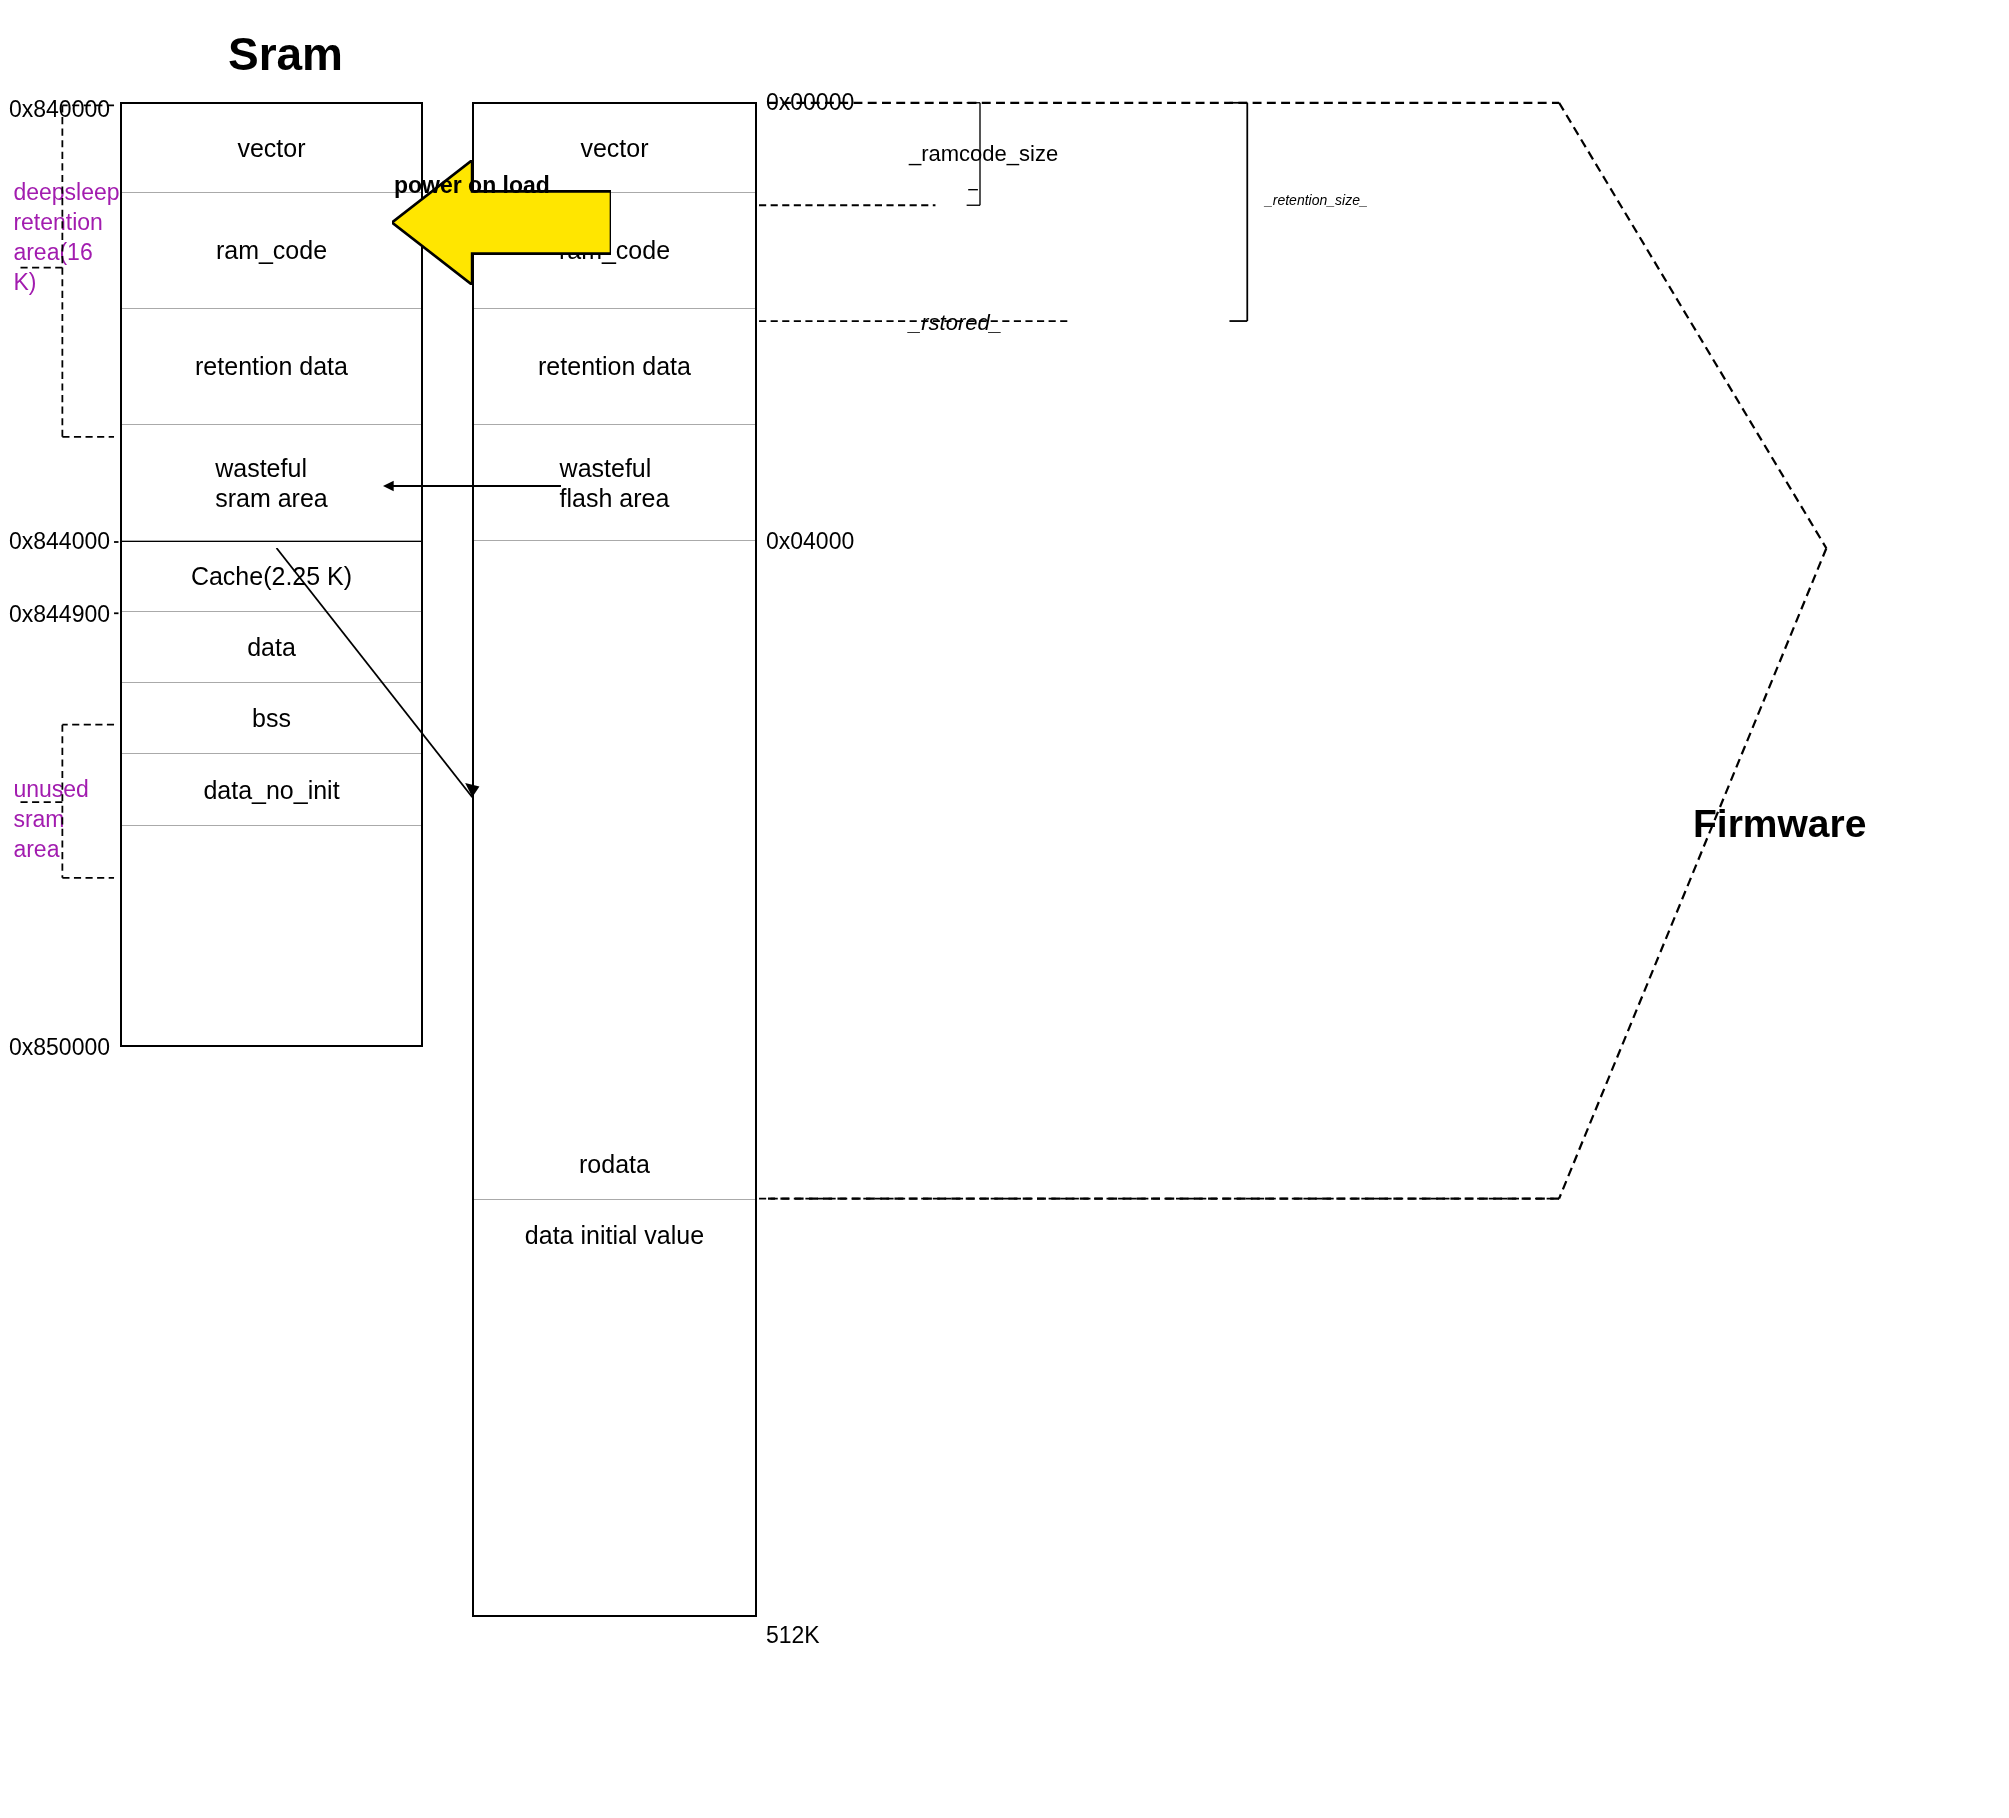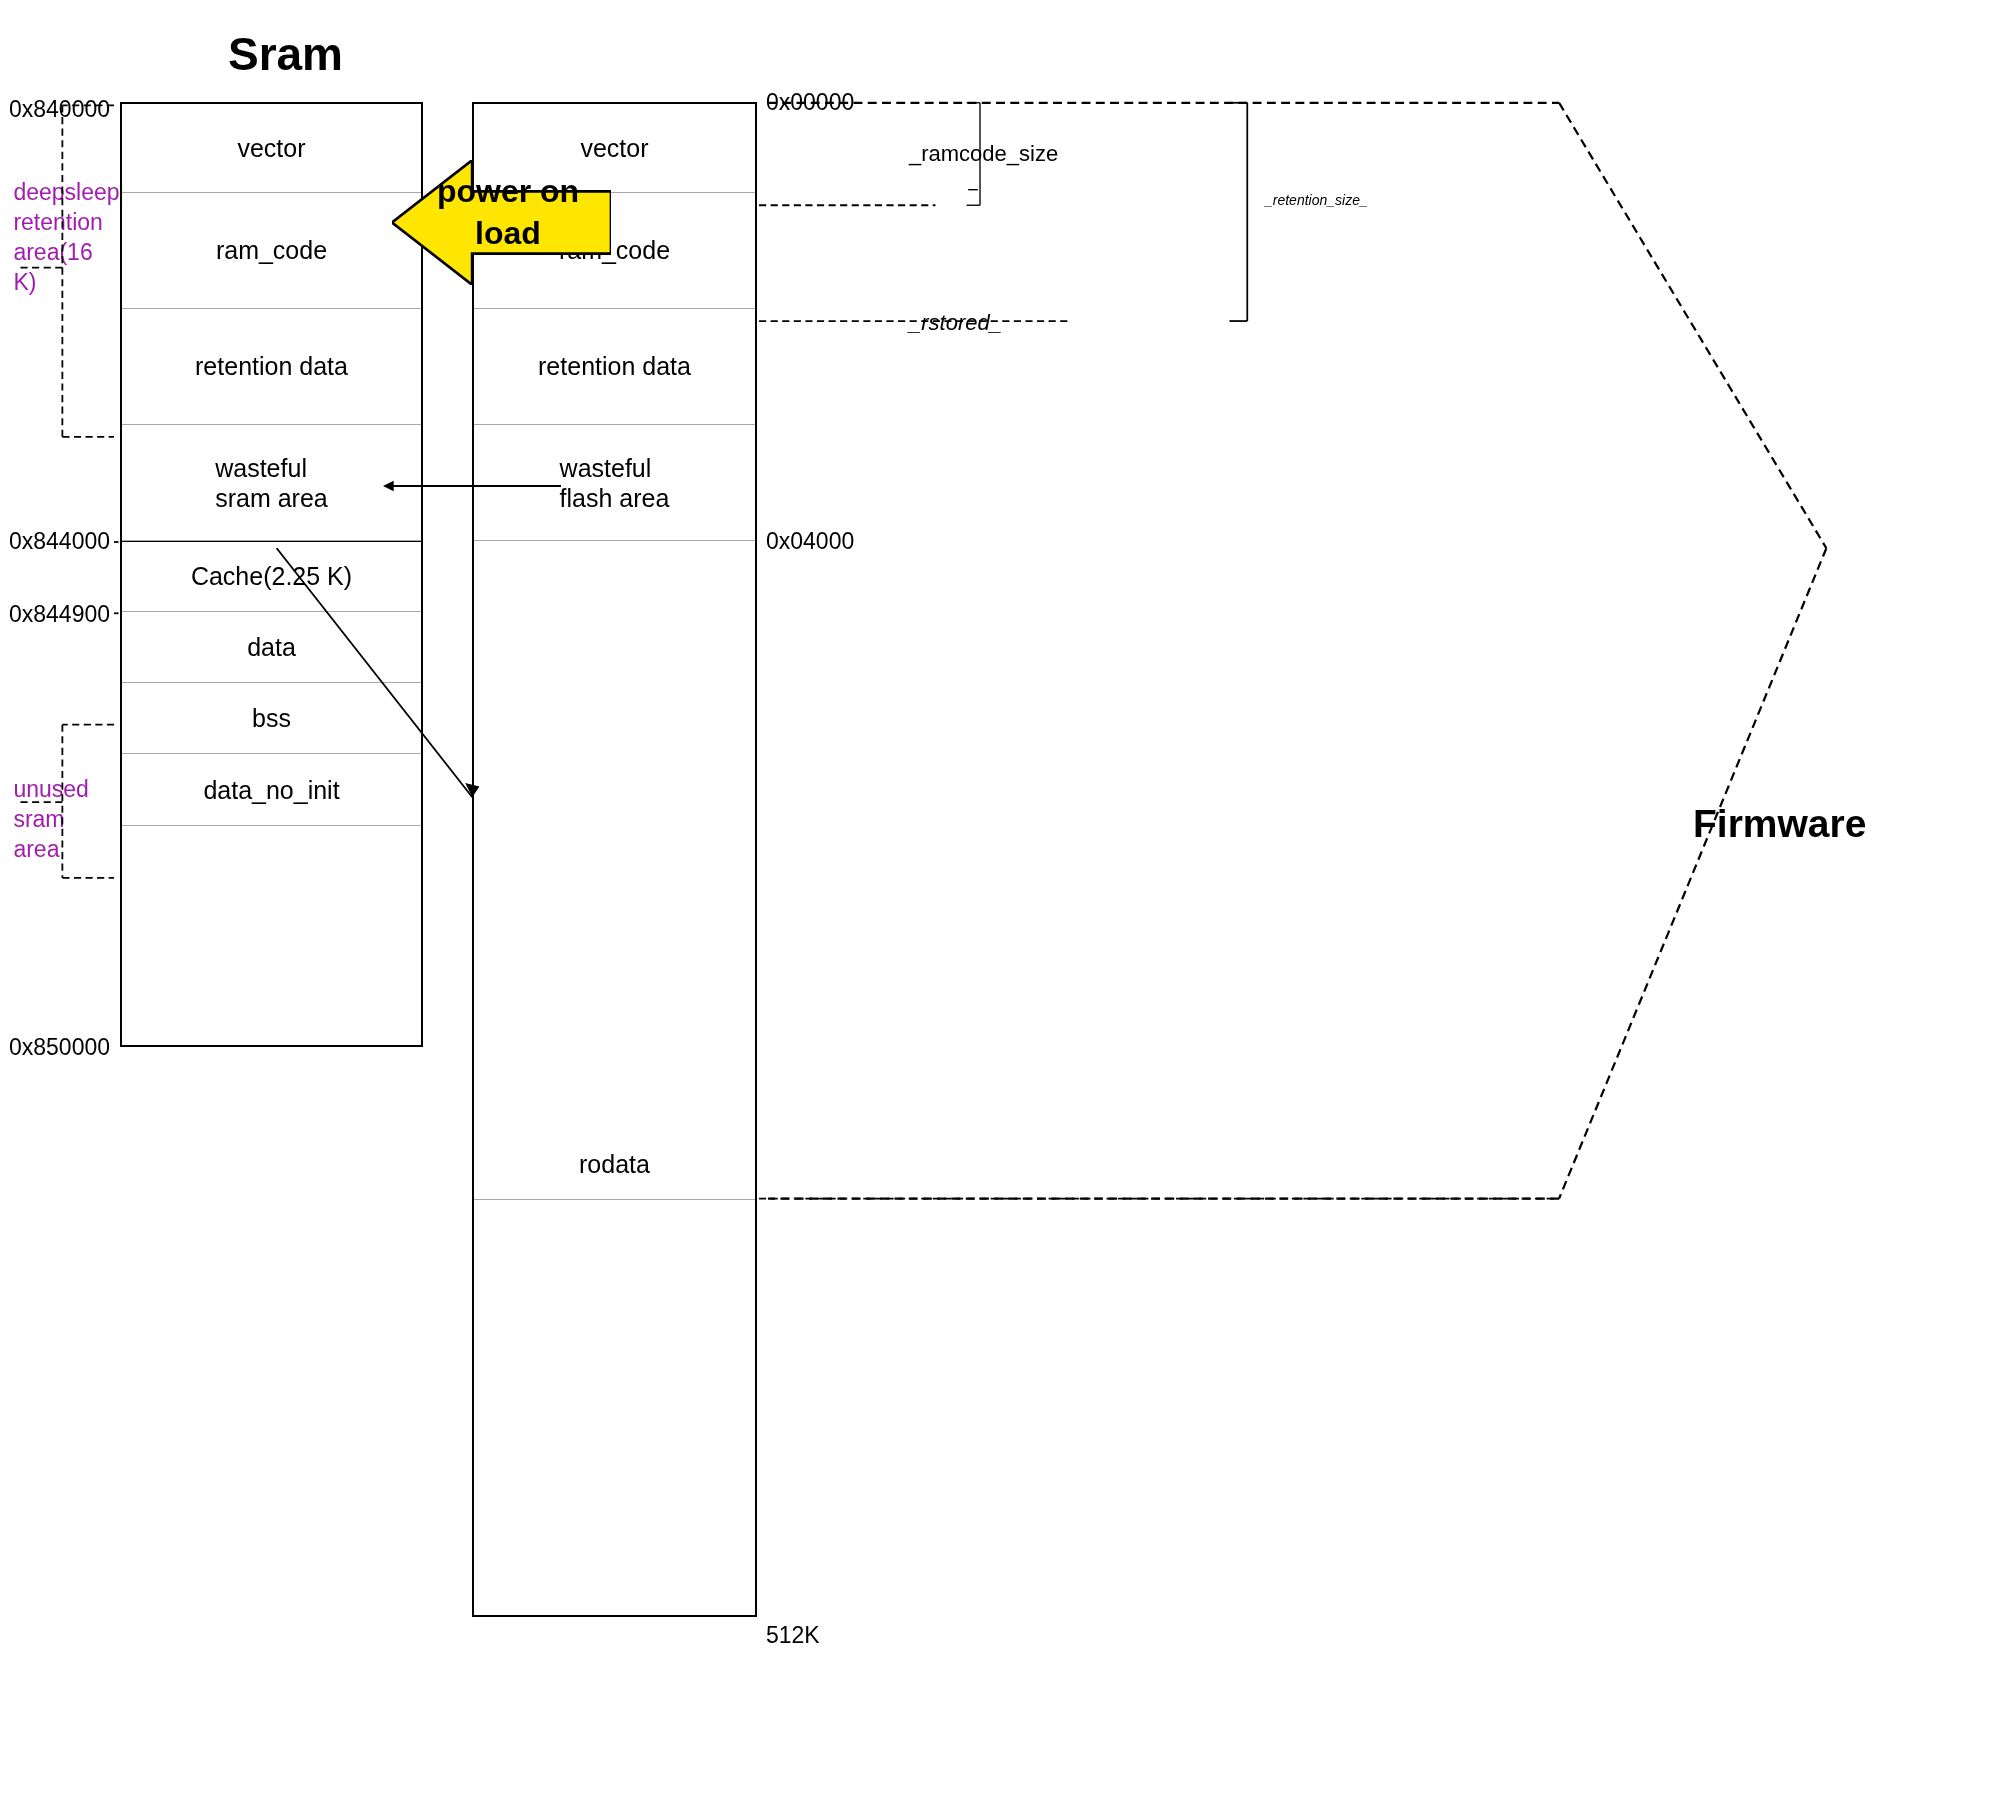--- a/index.html
+++ b/index.html
@@ -127,28 +127,29 @@
     <div class="seg-label sram-seg-datanoinit">data_no_init</div>
     <div class="seg-label sram-seg-empty"></div>
   </div>
 
   <div class="flash-box">
     <div class="seg-label flash-seg-vector">vector</div>
     <div class="seg-label flash-seg-ramcode">ram_code</div>
     <div class="seg-label flash-seg-retdata">retention data</div>
     <div class="seg-label flash-seg-wasteful" style="padding:4.5px; line-height:1.2;">wasteful<br>flash area</div>
     <div class="seg-label flash-seg-rodata">rodata</div>
+    <div class="seg-label flash-seg-datainit">data initial value</div>
     <div class="seg-label flash-seg-empty2"></div>
   </div>
 
   <svg width="219" height="125" style="position:absolute; top:160px; left:392px;" viewBox="0 0 246 140">
 
     <polygon points="246,35 90,35 90,0 0,70 90,140 90,105 246,105" fill="#FFE600" stroke="#000" stroke-width="3"></polygon>
   </svg>
-  <div style="position:absolute; top:171px; left:410px; width:196px; text-align:center; font-size:32px; font-weight:bold; color:#000; line-height:1.3;">power on load</div>
+  <div style="position:absolute; top:171px; left:394px; width:196px; text-align:left; font-size:23px; font-weight:bold; color:#000; line-height:1.3;">power on load</div>
 
   <svg width="178" height="18" style="position:absolute; top:477px; left:383px;" viewBox="0 0 200 20">
     <line x1="200" y1="10" x2="10" y2="10" stroke="#000" stroke-width="2.5"></line>
     <polygon points="0,10 12,4 12,16" fill="#000"></polygon>
   </svg>
 
   <svg width="356" height="267" style="position:absolute; top:548px; left:232px;" viewBox="0 0 400 300">
     <line x1="50" y1="0" x2="270" y2="280" stroke="#000" stroke-width="2"></line>
     <polygon points="270,280 262,264 278,268" fill="#000"></polygon>
   </svg>

